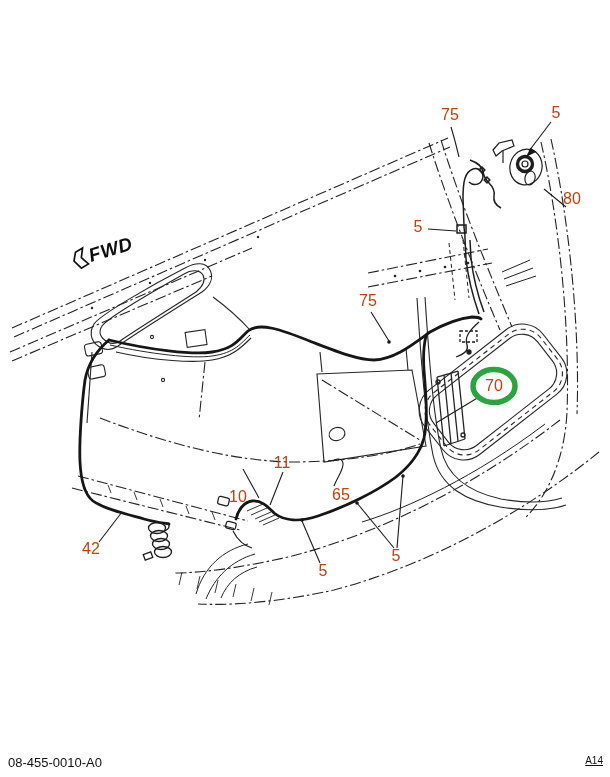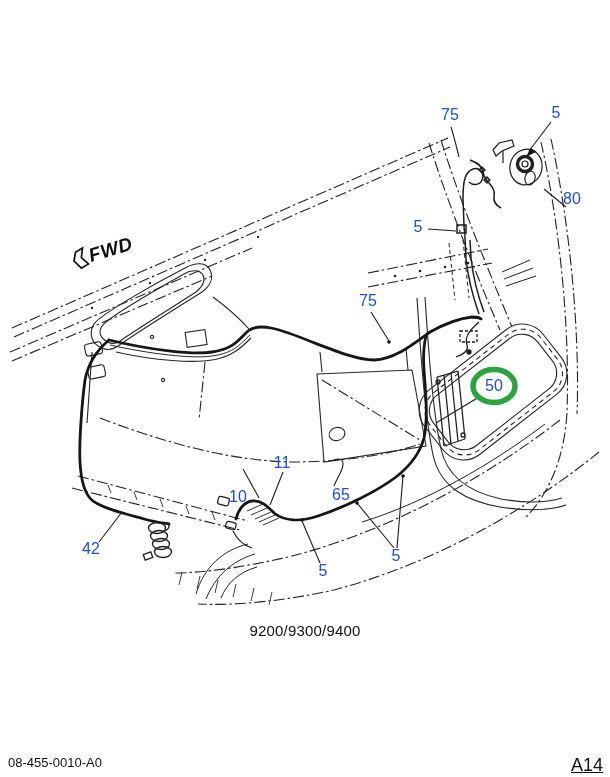--- a/index.html
+++ b/index.html
@@ -1,25 +1,25 @@
 <!DOCTYPE html>
 <html><head>
 <meta charset="utf-8">
 <style>
   html,body{margin:0;padding:0;background:#fff;}
   .stage{position:relative;width:610px;height:777px;background:#ffffff;overflow:hidden;
          font-family:"Liberation Sans",sans-serif;color:#111;}
   .stage svg{position:absolute;left:0;top:0;}
   .callout{position:absolute;transform:translate(-50%,-50%);font-size:16px;line-height:1;
-           color:#1d4ed8;white-space:nowrap;}
+           color:#c2410c;white-space:nowrap;}
   .fig-caption{position:absolute;left:0;top:622px;width:650px;text-align:center;
                transform:translateX(-12px);font-size:15px;line-height:1.26;letter-spacing:.2px;}
   .fig-caption div{width:610px;margin-left:12px;}
   .footer-left{position:absolute;left:8px;top:755px;font-size:13px;}
-  .footer-right{position:absolute;right:7px;top:755px;font-size:18px;text-decoration:underline;}
+  .footer-right{position:absolute;right:7px;top:755px;font-size:10px;text-decoration:underline;}
 </style>
 </head>
 <body>
 
 <div class="stage">
 
 <svg width="610" height="777" viewBox="0 0 610 777">
 
   <g fill="none" stroke="#232323" stroke-width="1.1" stroke-dasharray="11 3 2.5 3">
     <path d="M12,328 L448,138"></path>
@@ -206,27 +206,26 @@
   </g>
 
   <ellipse cx="494" cy="386" rx="21" ry="16.5" fill="none" stroke-width="5.5" stroke="#2aa43c"></ellipse>
 </svg>
 
 <div class="callout" style="left:450px;top:115px;">75</div>
 <div class="callout" style="left:556px;top:113px;">5</div>
 <div class="callout" style="left:572px;top:199px;">80</div>
 <div class="callout" style="left:418px;top:227px;">5</div>
 <div class="callout" style="left:368px;top:301px;">75</div>
-<div class="callout" style="left:494px;top:386px;">50</div>
+<div class="callout" style="left:494px;top:386px;">70</div>
 <div class="callout" style="left:341px;top:495px;">65</div>
 <div class="callout" style="left:238px;top:461px;margin-top:36px;">10</div>
 <div class="callout" style="left:282px;top:463px;">11</div>
 <div class="callout" style="left:91px;top:549px;">42</div>
 <div class="callout" style="left:323px;top:571px;">5</div>
 <div class="callout" style="left:396px;top:556px;">5</div>
 
 <div class="fig-caption">
-  <div>9200/9300/9400</div>
 </div>
 <div class="footer-left">08-455-0010-A0</div>
 <div class="footer-right">A14</div>
 
 </div>
 
 </body></html>

